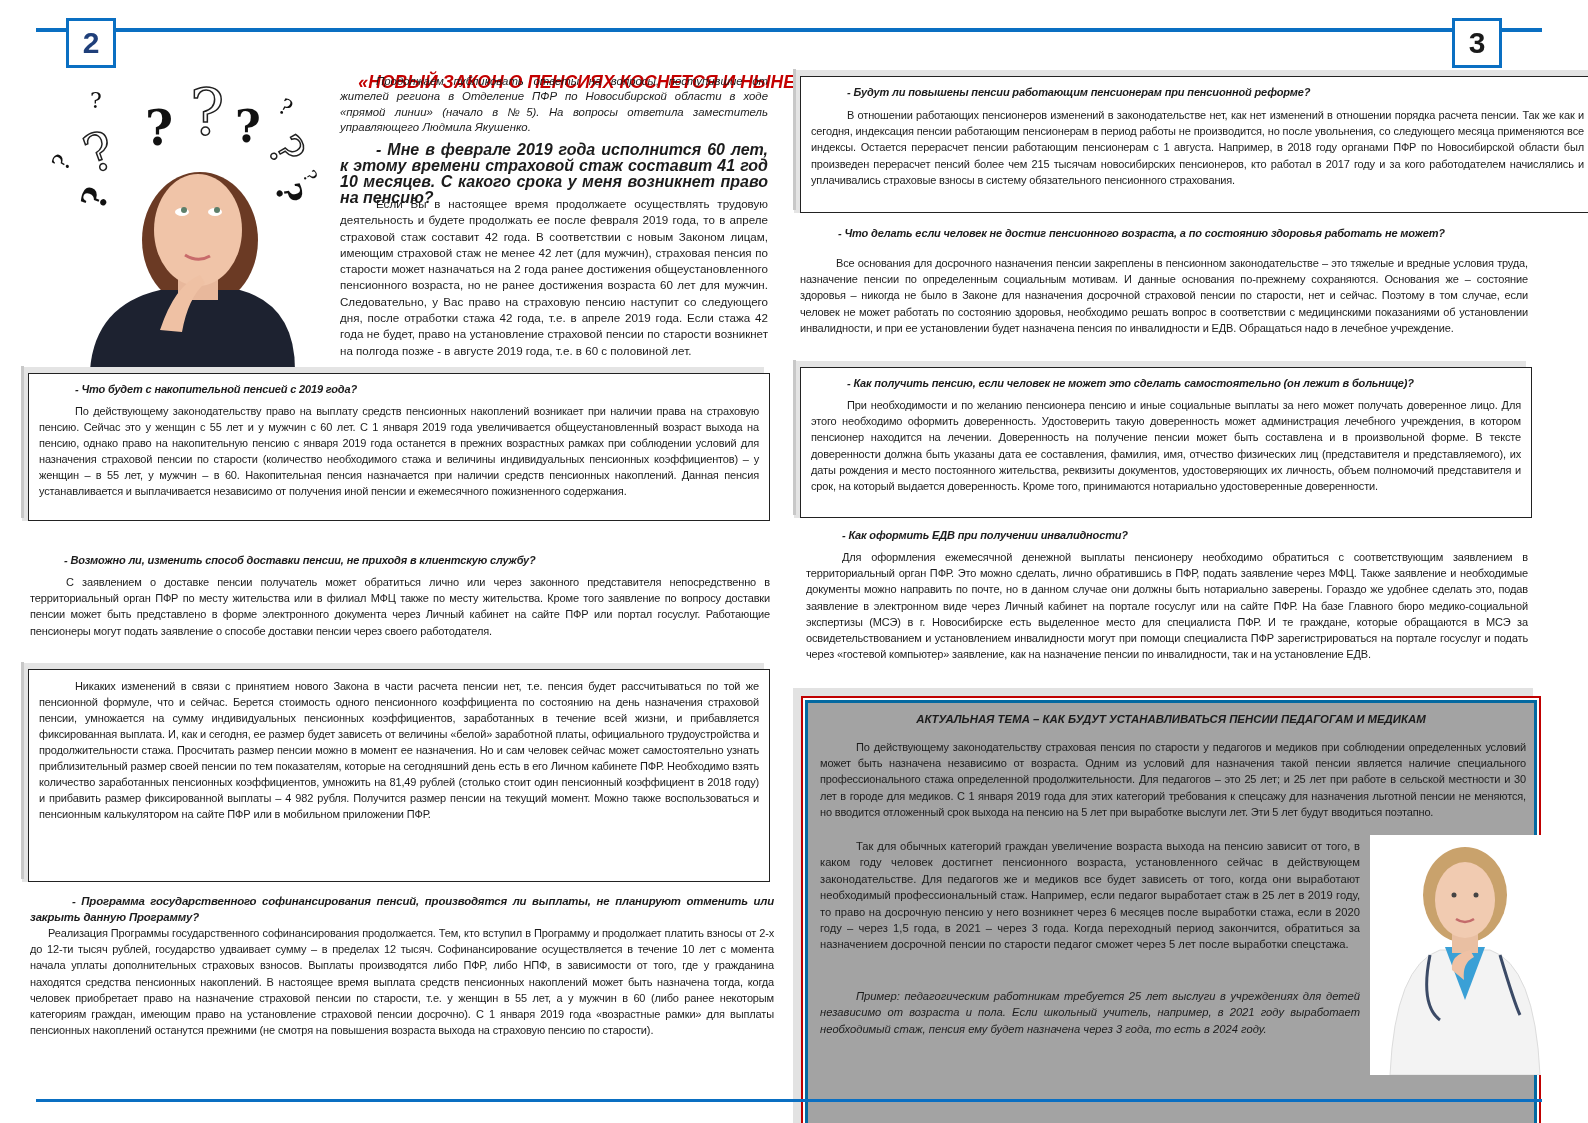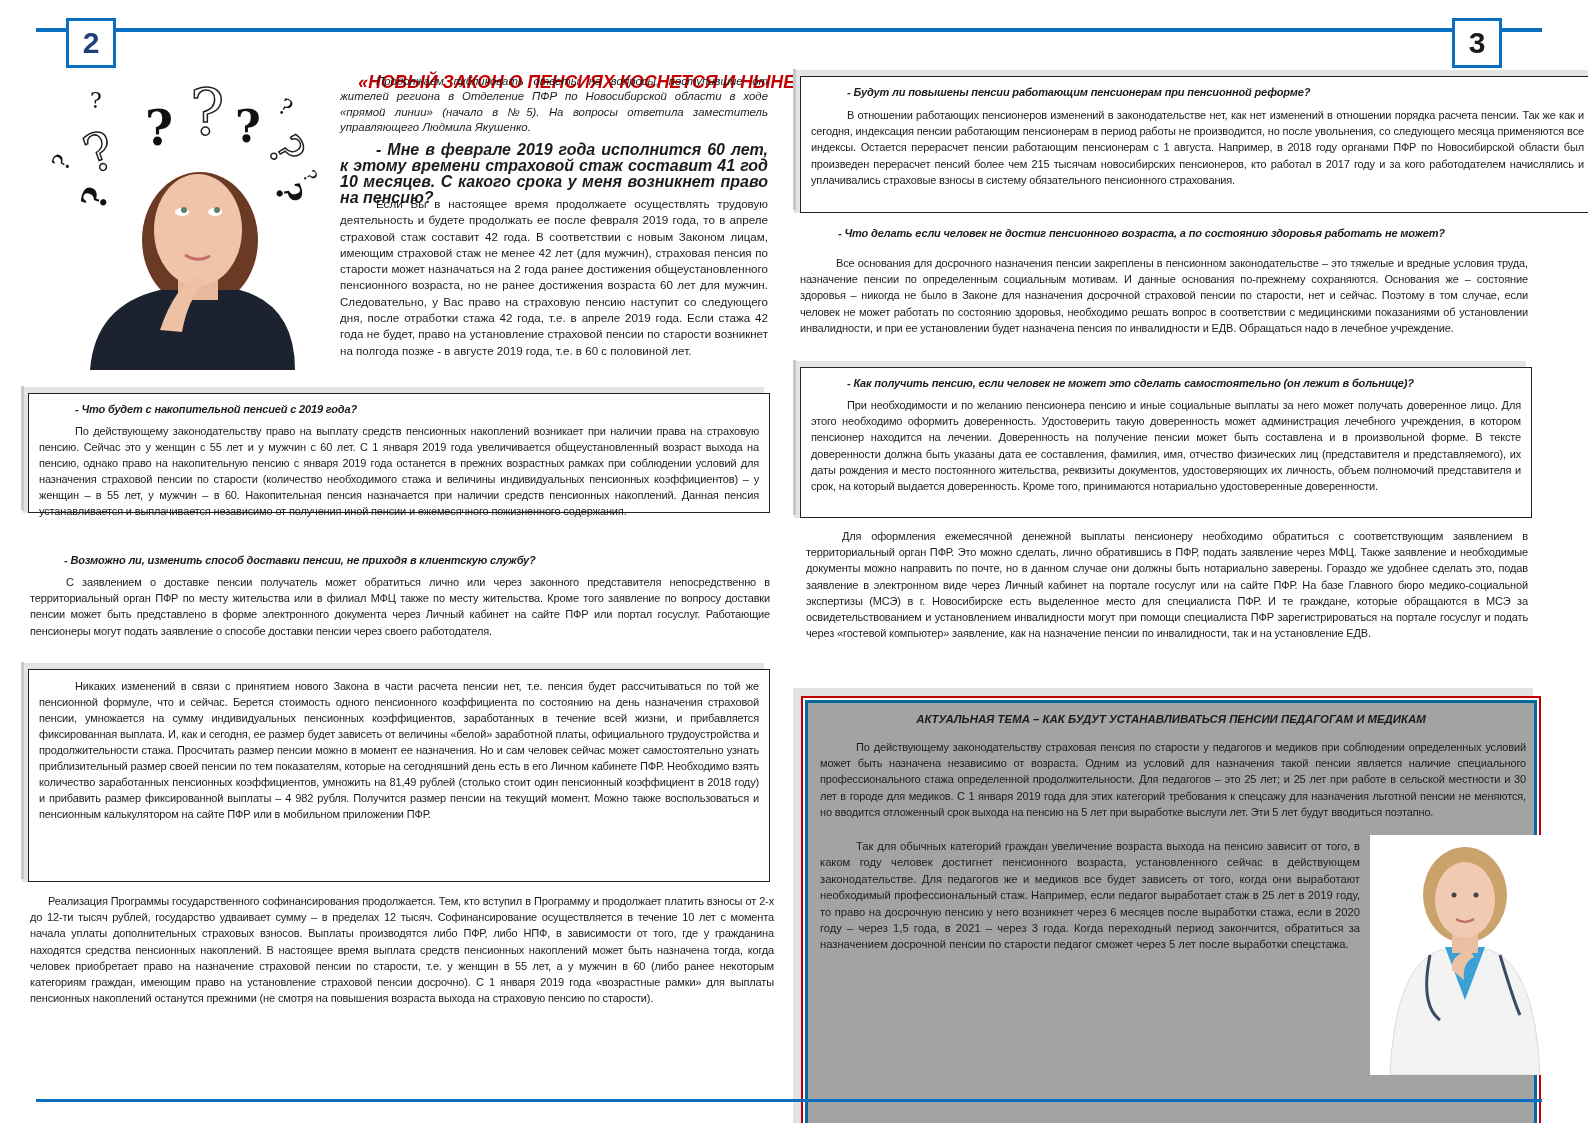--- a/index.html
+++ b/index.html
@@ -89,61 +89,64 @@
     <path d="M110 260 Q125 215 150 205 L155 213 Q138 228 132 262 Z" fill="#efc1a4"></path>
   </svg>
 </div>
 
 <div class="txt intro indent" style="position:absolute; left:340px; top:74px; width:428px;">Продолжаем публиковать ответы на вопросы, поступившие от жителей региона в Отделение ПФР по Новосибирской области в ходе «прямой линии» (начало в №5). На вопросы ответила заместитель управляющего Людмила Якушенко.</div>
 
 <div class="txt q" style="position:absolute; left:340px; top:142px; width:428px; text-indent:36px; font-size:16px; line-height:16px;">- Мне в феврале 2019 года исполнится 60 лет, к этому времени страховой стаж составит 41 год 10 месяцев. С какого срока у меня возникнет право на пенсию?</div>
 
 <div class="txt indent" style="position:absolute; left:340px; top:196px; width:428px; font-size:11.6px; line-height:16.3px;">Если Вы в настоящее время продолжаете осуществлять трудовую деятельность и будете продолжать ее после февраля 2019 года, то в апреле страховой стаж составит 42 года. В соответствии с новым Законом лицам, имеющим страховой стаж не менее 42 лет (для мужчин), страховая пенсия по старости может назначаться на 2 года ранее достижения общеустановленного пенсионного возраста, но не ранее достижения возраста 60 лет для мужчин. Следовательно, у Вас право на страховую пенсию наступит со следующего дня, после отработки стажа 42 года, т.е. в апреле 2019 года. Если стажа 42 года не будет, право на установление страховой пенсии по старости возникнет на полгода позже - в августе 2019 года, т.е. в 60 с половиной лет.</div>
 
-<div class="box" style="left:28px; top:393px; width:742px; height:120px;">
+<div class="box" style="left:28px; top:373px; width:742px; height:148px;">
   <div class="txt-narrow q" style="text-indent:36px; margin-bottom:6px;">- Что будет с накопительной пенсией с 2019 года?</div>
   <div class="txt-narrow indent" style="line-height:16px;">По действующему законодательству право на выплату средств пенсионных накоплений возникает при наличии права на страховую пенсию. Сейчас это у женщин с 55 лет и у мужчин с 60 лет. С 1 января 2019 года увеличивается общеустановленный возраст выхода на пенсию, однако право на накопительную пенсию с января 2019 года останется в прежних возрастных рамках при соблюдении условий для назначения страховой пенсии по старости (количество необходимого стажа и величины индивидуальных пенсионных коэффициентов) – у женщин – в 55 лет, у мужчин – в 60. Накопительная пенсия назначается при наличии средств пенсионных накоплений. Данная пенсия устанавливается и выплачивается независимо от получения иной пенсии и ежемесячного пожизненного содержания.</div>
 </div>
 
 <div style="position:absolute; left:30px; top:553px; width:740px;">
   <div class="txt-narrow q" style="text-indent:34px; margin-bottom:6px;">- Возможно ли, изменить способ доставки пенсии, не приходя в клиентскую службу?</div>
   <div class="txt-narrow indent" style="line-height:16.2px;">С заявлением о доставке пенсии получатель может обратиться лично или через законного представителя непосредственно в территориальный орган ПФР по месту жительства или в филиал МФЦ также по месту жительства. Кроме того заявление по вопросу доставки пенсии может быть представлено в форме электронного документа через Личный кабинет на сайте ПФР или портал госуслуг. Работающие пенсионеры могут подать заявление о способе доставки пенсии через своего работодателя.</div>
 </div>
 
 <div class="box" style="left:28px; top:669px; width:742px; height:213px;">
   <div class="txt-narrow indent" style="line-height:16px;">Никаких изменений в связи с принятием нового Закона в части расчета пенсии нет, т.е. пенсия будет рассчитываться по той же пенсионной формуле, что и сейчас. Берется стоимость одного пенсионного коэффициента по состоянию на день назначения страховой пенсии, умножается на сумму индивидуальных пенсионных коэффициентов, заработанных в течение всей жизни, и прибавляется фиксированная выплата. И, как и сегодня, ее размер будет зависеть от величины «белой» заработной платы, официального трудоустройства и продолжительности стажа. Просчитать размер пенсии можно в момент ее назначения. Но и сам человек сейчас может самостоятельно узнать приблизительный размер своей пенсии по тем показателям, которые на сегодняшний день есть в его Личном кабинете ПФР. Необходимо взять количество заработанных пенсионных коэффициентов, умножить на 81,49 рублей (столько стоит один пенсионный коэффициент в 2018 году) и прибавить размер фиксированной выплаты – 4 982 рубля. Получится размер пенсии на текущий момент. Можно также воспользоваться и пенсионным калькулятором на сайте ПФР или в мобильном приложении ПФР.</div>
 </div>
 
 <div style="position:absolute; left:30px; top:893px; width:744px;">
+  <div class="txt-narrow q" style="text-indent:42px; font-size:11.4px; line-height:16px;">- Программа государственного софинансирования пенсий, производятся ли выплаты, не планируют отменить или закрыть данную Программу?</div>
   <div class="txt-narrow" style="text-indent:18px; line-height:16.2px;">Реализация Программы государственного софинансирования продолжается. Тем, кто вступил в Программу и продолжает платить взносы от 2-х до 12-ти тысяч рублей, государство удваивает сумму – в пределах 12 тысяч. Софинансирование осуществляется в течение 10 лет с момента начала уплаты дополнительных страховых взносов. Выплаты производятся либо ПФР, либо НПФ, в зависимости от того, где у гражданина находятся средства пенсионных накоплений. В настоящее время выплата средств пенсионных накоплений может быть назначена тогда, когда человек приобретает право на назначение страховой пенсии по старости, т.е. у женщин в 55 лет, а у мужчин в 60 (либо ранее некоторым категориям граждан, имеющим право на установление страховой пенсии досрочно). С 1 января 2019 года «возрастные рамки» для выплаты пенсионных накоплений останутся прежними (не смотря на повышения возраста выхода на страховую пенсию по старости).</div>
 </div>
 
 <div class="box" style="left:800px; top:76px; width:795px; height:137px;">
   <div class="txt-narrow q" style="text-indent:36px; margin-bottom:7px;">- Будут ли повышены пенсии работающим пенсионерам при пенсионной реформе?</div>
   <div class="txt-narrow indent" style="line-height:16.2px;">В отношении работающих пенсионеров изменений в законодательстве нет, как нет изменений в отношении порядка расчета пенсии. Так же как и сегодня, индексация пенсии работающим пенсионерам в период работы не производится, но после увольнения, со следующего месяца применяются все индексы. Остается перерасчет пенсии работающим пенсионерам с 1 августа. Например, в 2018 году органами ПФР по Новосибирской области был произведен перерасчет пенсий более чем 215 тысячам новосибирских пенсионеров, кто работал в 2017 году и за кого работодателем начислялись и уплачивались страховые взносы в систему обязательного пенсионного страхования.</div>
 </div>
 
 <div style="position:absolute; left:800px; top:226px; width:728px;">
   <div class="txt-narrow q" style="text-indent:38px; margin-bottom:14px;">- Что делать если человек не достиг пенсионного возраста, а по состоянию здоровья работать не может?</div>
   <div class="txt-narrow indent" style="line-height:16.2px;">Все основания для досрочного назначения пенсии закреплены в пенсионном законодательстве – это тяжелые и вредные условия труда, назначение пенсии по определенным социальным мотивам. И данные основания по-прежнему сохраняются. Основания же – состояние здоровья – никогда не было в Законе для назначения досрочной страховой пенсии по старости, нет и сейчас. Поэтому в том случае, если человек не может работать по состоянию здоровья, необходимо решать вопрос в соответствии с медицинскими показаниями об установлении инвалидности, и при ее установлении будет назначена пенсия по инвалидности и ЕДВ. Обращаться надо в лечебное учреждение.</div>
 </div>
 
 <div class="box" style="left:800px; top:367px; width:732px; height:151px;">
   <div class="txt-narrow q" style="text-indent:36px; margin-bottom:6px;">- Как получить пенсию, если человек не может это сделать самостоятельно (он лежит в больнице)?</div>
   <div class="txt-narrow indent" style="line-height:16.2px;">При необходимости и по желанию пенсионера пенсию и иные социальные выплаты за него может получать доверенное лицо. Для этого необходимо оформить доверенность. Удостоверить такую доверенность может администрация лечебного учреждения, в котором пенсионер находится на лечении. Доверенность на получение пенсии может быть составлена и в произвольной форме. В тексте доверенности должна быть указаны дата ее составления, фамилия, имя, отчество физических лиц (представителя и представляемого), их даты рождения и место постоянного жительства, реквизиты документов, удостоверяющих их личность, объем полномочий представителя и срок, на который выдается доверенность. Кроме того, принимаются нотариально удостоверенные доверенности.</div>
 </div>
 
 <div style="position:absolute; left:806px; top:528px; width:722px;">
+  <div class="txt-narrow q" style="text-indent:36px; margin-bottom:6px;">- Как оформить ЕДВ при получении инвалидности?</div>
   <div class="txt-narrow indent" style="line-height:16.2px;">Для оформления ежемесячной денежной выплаты пенсионеру необходимо обратиться с соответствующим заявлением в территориальный орган ПФР. Это можно сделать, лично обратившись в ПФР, подать заявление через МФЦ. Также заявление и необходимые документы можно направить по почте, но в данном случае они должны быть нотариально заверены. Гораздо же удобнее сделать это, подав заявление в электронном виде через Личный кабинет на портале госуслуг или на сайте ПФР. На базе Главного бюро медико-социальной экспертизы (МСЭ) в г. Новосибирске есть выделенное место для специалиста ПФР. И те граждане, которые обращаются в МСЭ за освидетельствованием и установлением инвалидности могут при помощи специалиста ПФР зарегистрироваться на портале госуслуг и подать через «гостевой компьютер» заявление, как на назначение пенсии по инвалидности, так и на установление ЕДВ.</div>
 </div>
 
 <div class="red-box">
   <div class="red-title" style="margin-top:10px;">АКТУАЛЬНАЯ ТЕМА – КАК БУДУТ УСТАНАВЛИВАТЬСЯ ПЕНСИИ ПЕДАГОГАМ И МЕДИКАМ</div>
   <div class="txt-narrow indent" style="position:absolute; left:12px; top:36px; width:706px; line-height:16.2px;">По действующему законодательству страховая пенсия по старости у педагогов и медиков при соблюдении определенных условий может быть назначена независимо от возраста. Одним из условий для назначения такой пенсии является наличие специального профессионального стажа определенной продолжительности. Для педагогов – это 25 лет; и 25 лет при работе в сельской местности и 30 лет в городе для медиков. С 1 января 2019 года для этих категорий требования к спецсажу для назначения льготной пенсии не меняются, но вводится отложенный срок выхода на пенсию на 5 лет при выработке выслуги лет. Эти 5 лет будут вводиться поэтапно.</div>
   <div class="txt indent" style="position:absolute; left:12px; top:135px; width:540px; font-size:11.2px; line-height:16.4px;">Так для обычных категорий граждан увеличение возраста выхода на пенсию зависит от того, в каком году человек достигнет пенсионного возраста, установленного сейчас в действующем законодательстве. Для педагогов же и медиков все будет зависеть от того, когда они выработают необходимый профессиональный стаж. Например, если педагог выработает стаж в 25 лет в 2019 году, то право на досрочную пенсию у него возникнет через 6 месяцев после выработки стажа, если в 2020 году – через 1,5 года, в 2021 – через 3 года. Когда переходный период закончится, обратиться за назначением досрочной пенсии по старости педагог сможет через 5 лет после выработки спецстажа.</div>
+  <div class="txt intro indent" style="position:absolute; left:12px; top:285px; width:540px; font-size:11.2px; line-height:16.4px;">Пример: педагогическим работникам требуется 25 лет выслуги в учреждениях для детей независимо от возраста и пола. Если школьный учитель, например, в 2021 году выработает необходимый стаж, пенсия ему будет назначена через 3 года, то есть в 2024 году.</div>
 </div>
 
 <div class="img-doctor">
   <svg width="180" height="240" viewBox="0 0 180 240">
     <rect width="180" height="240" fill="#fff"></rect>
     <ellipse cx="95" cy="60" rx="42" ry="48" fill="#c9a26c"></ellipse>
     <path d="M20 240 Q25 130 70 115 L120 115 Q165 130 170 240 Z" fill="#f3f3f3" stroke="#dcdcdc"></path>
     <path d="M75 112 L95 165 L115 112 Z" fill="#3aa0d6"></path>
     <rect x="82" y="92" width="26" height="26" fill="#e9bfa2"></rect>
     <ellipse cx="95" cy="65" rx="30" ry="38" fill="#f1cbb1"></ellipse>

